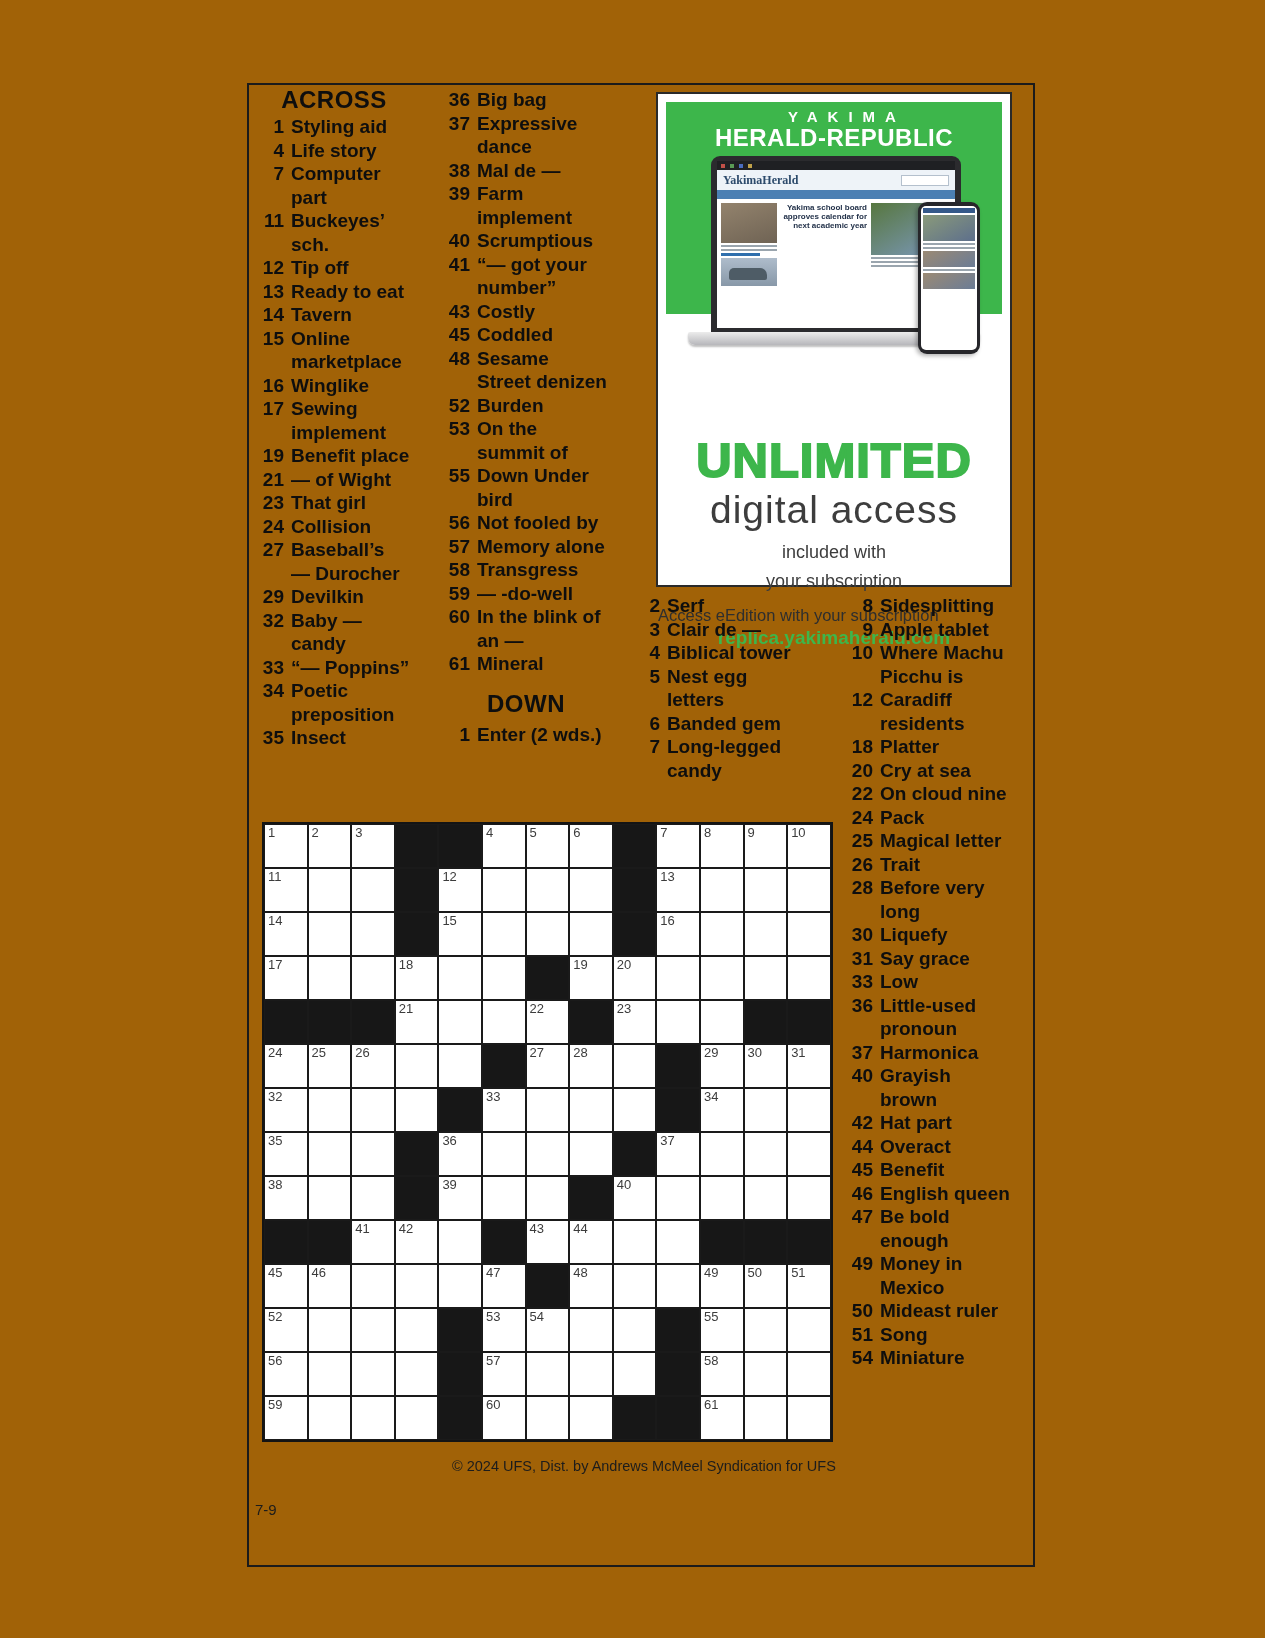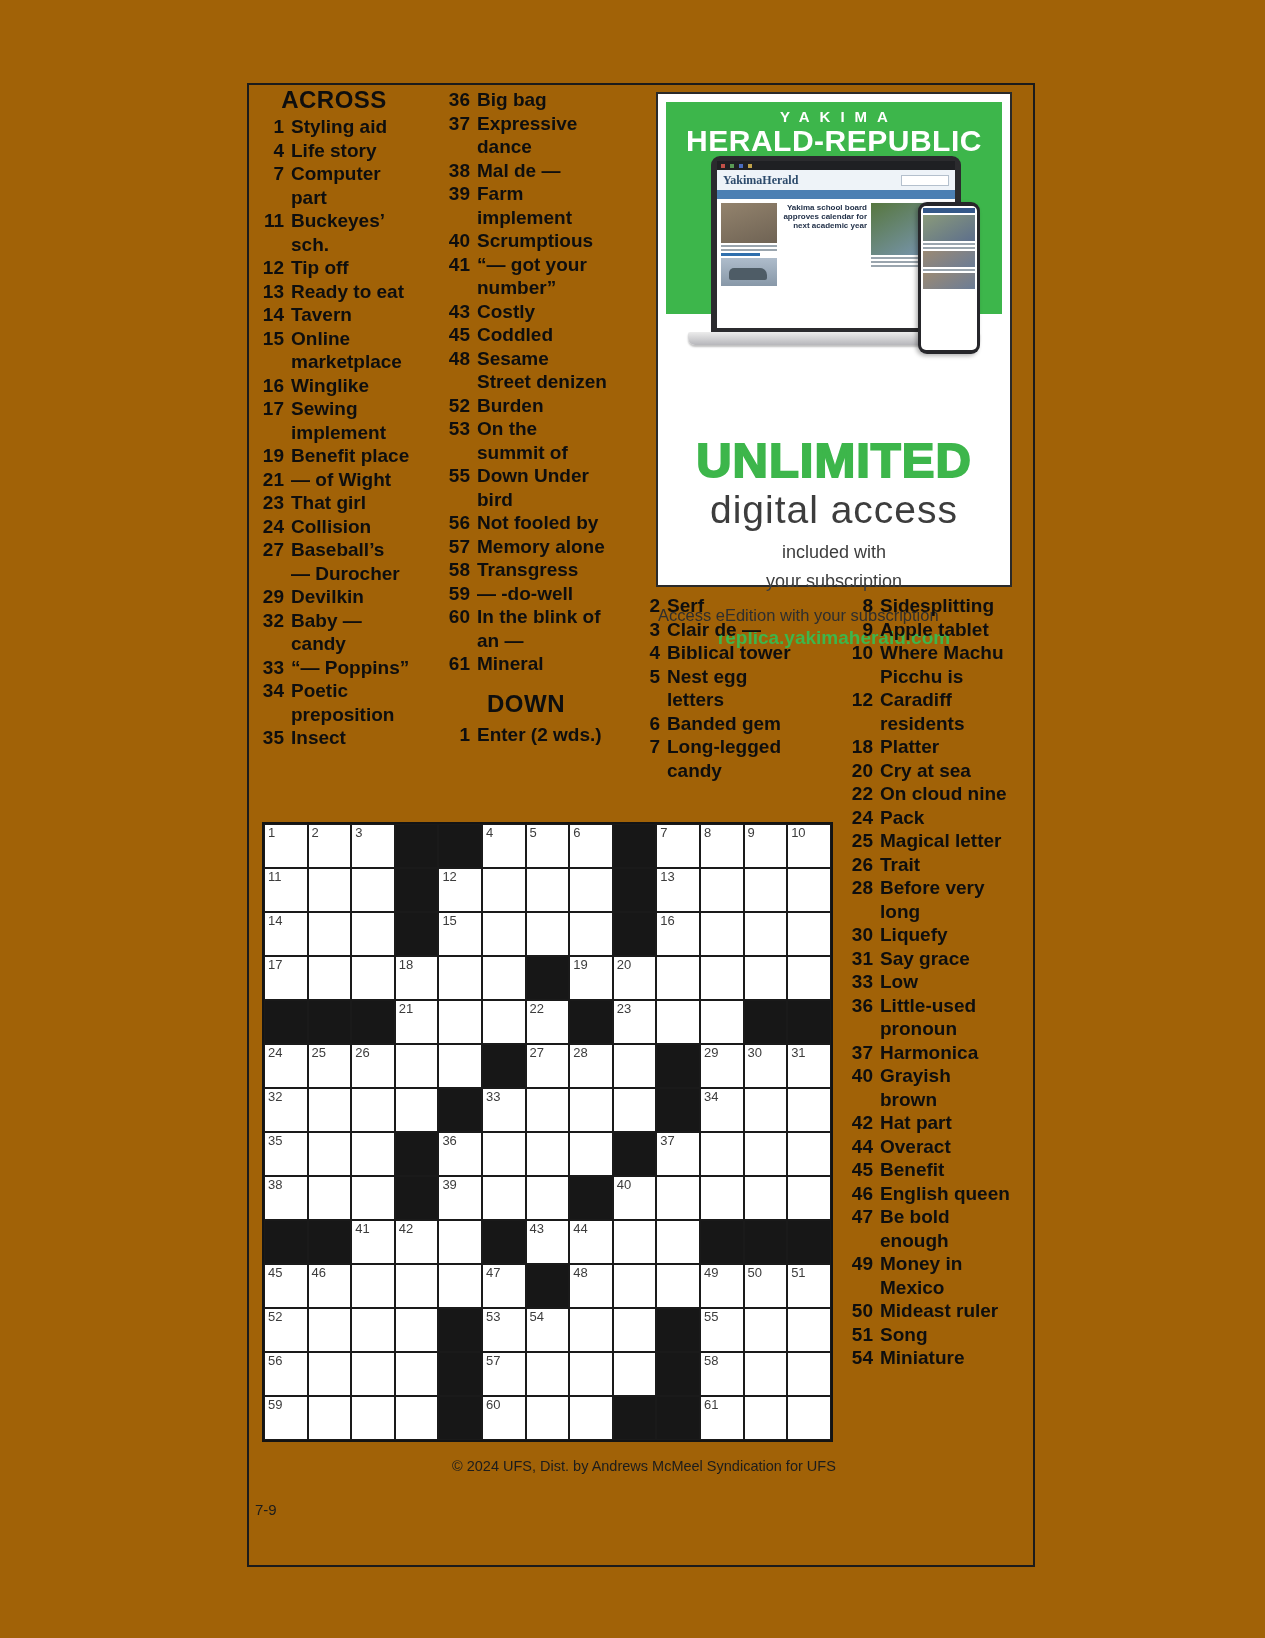--- a/index.html
+++ b/index.html
@@ -25,24 +25,24 @@
         grid-template-columns:repeat(13,43.6px);grid-auto-rows:44px;
         border:2.5px solid #141414;background:#fff;}
   .gcell{position:relative;border:1px solid #1a1a1a;background:#fff;box-sizing:border-box;}
   .gcell.blk{background:#171717;}
   .gcell .gn{position:absolute;top:0;left:3px;font:400 13px/16px "Liberation Sans","DejaVu Sans",sans-serif;color:#3c3c3c;}
 
   
   :root{--green:#3db64b;--addark:#3d3d3d;}
   #ad{position:absolute;left:656px;top:92px;width:352px;height:491px;border:2px solid #2a2a2a;background:#fff;}
   .ad-green{position:absolute;left:8px;top:8px;width:336px;height:212px;background:var(--green);}
-  .brand-city{position:absolute;left:0;top:14px;width:352px;text-align:center;color:#fff;
+  .brand-city{position:absolute;left:8px;top:14px;width:352px;text-align:center;color:#fff;
               font-size:15px;font-weight:bold;letter-spacing:10px;text-indent:10px;}
   .brand-name{position:absolute;left:0;top:30px;width:352px;text-align:center;color:#fff;
-              font-size:30px;font-weight:bold;letter-spacing:.5px;}
+              font-size:24px;font-weight:bold;letter-spacing:.5px;}
   .laptop{position:absolute;left:53px;top:62px;width:250px;height:176px;background:#2b2b2e;
           border-radius:9px 9px 0 0;padding:5px 6px 4px 6px;box-sizing:border-box;text-align:right;}
   .lscreen{width:100%;height:100%;background:#fff;overflow:hidden;position:relative;}
   .chrome{height:9px;background:#1f2023;display:flex;align-items:center;gap:5px;padding:0 4px;}
   .dot{width:4px;height:4px;}
   .masthead{height:20px;background:#eef3f8;display:flex;align-items:center;justify-content:space-between;padding:0 6px;}
   .masthead .mh-logo{font-family:"Liberation Serif","DejaVu Serif",serif;font-weight:bold;font-size:12px;color:#2c4a6b;}
   .mh-search{width:46px;height:9px;background:#fff;border:1px solid #b4c0cd;}
   .lnav{height:9px;background:#4b7fb3;}
   .lcontent{display:flex;gap:4px;padding:4px;background:#fff;}

